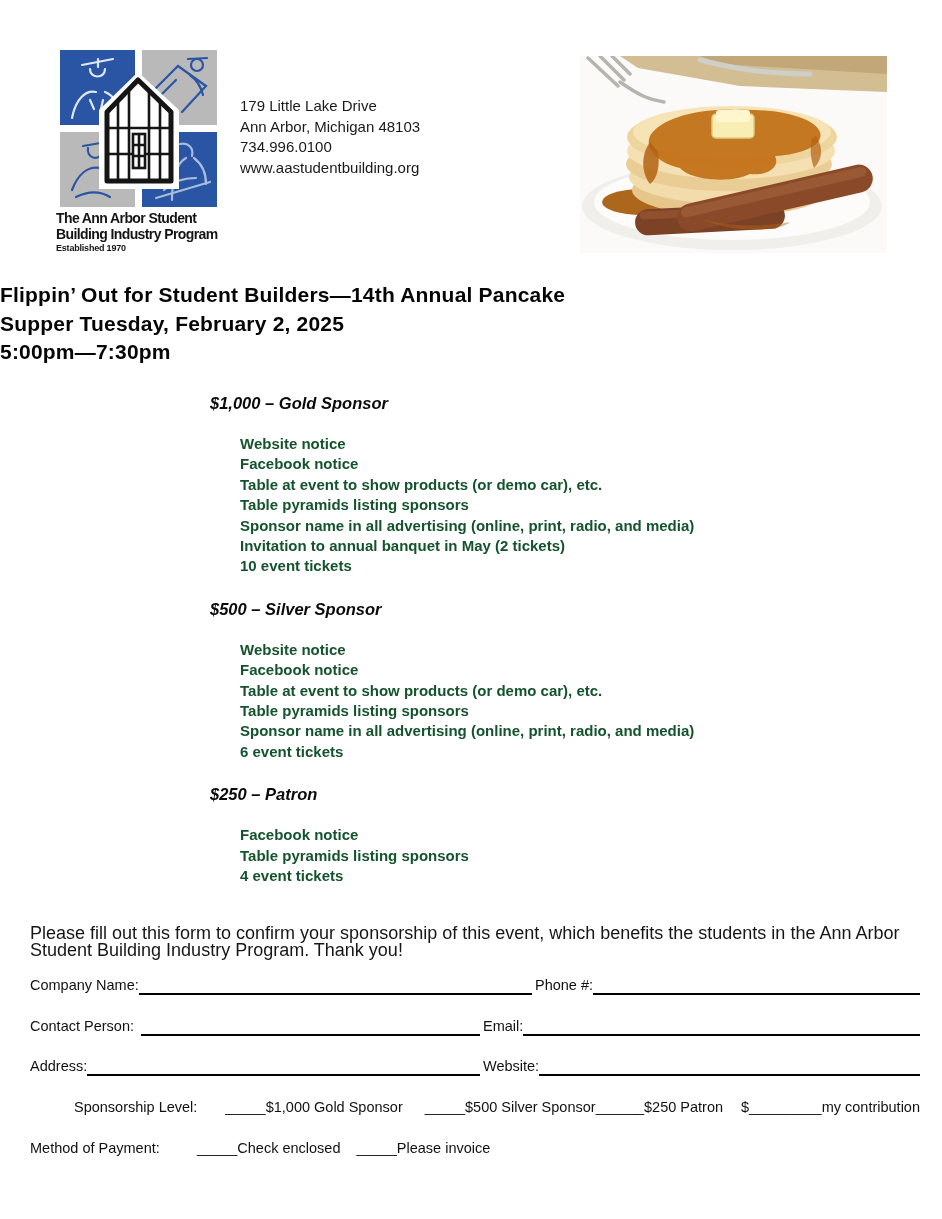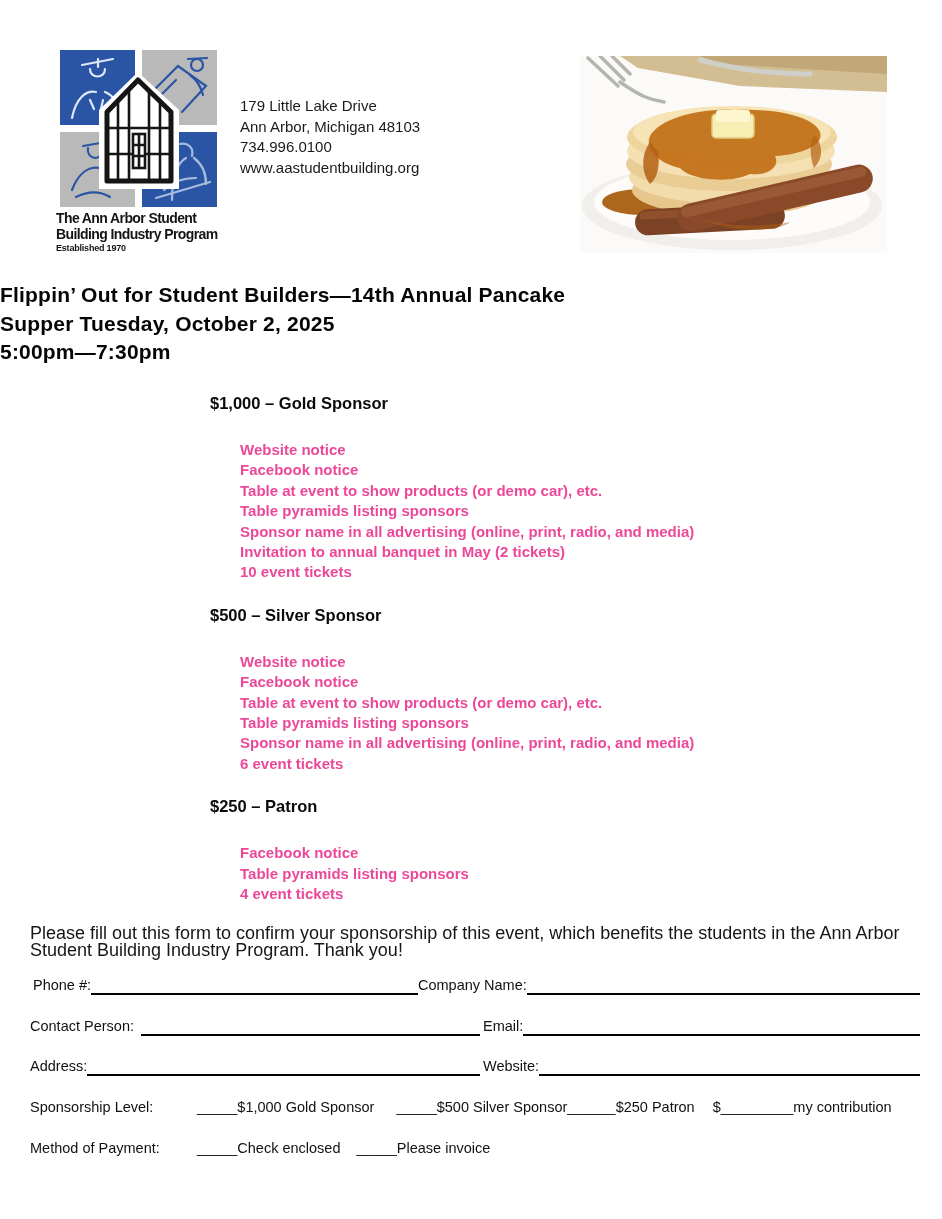--- a/index.html
+++ b/index.html
@@ -15,22 +15,22 @@
   .address-block{position:absolute;left:240px;top:96px;font-size:15px;line-height:20.5px;color:#1a1a1a;}
 
   .photo{position:absolute;left:580px;top:56px;width:307px;height:197px;}
 
   
   .title-block{position:absolute;left:0;top:281px;width:942px;text-align:left;
                font-weight:700;font-size:21px;line-height:28.5px;letter-spacing:0.2px;color:#050505;}
 
   
   .tiers{position:absolute;left:210px;top:393px;width:620px;}
-  .tier-heading{font-weight:700;font-size:16.5px;line-height:20px;color:#0a0a0a;}
-  .tier-items{margin:27px 0 22px 30px;font-size:15px;line-height:20.4px;font-weight:700;color:#ec4899;}
+  .tier-heading{font-style:italic;font-weight:700;font-size:16.5px;line-height:20px;color:#0a0a0a;}
+  .tier-items{margin:21px 0 22px 30px;font-size:15px;line-height:20.4px;font-weight:700;color:#14532d;}
   .tier{margin-bottom:0;}
 
   
   .intro{position:absolute;left:30px;top:925px;width:885px;font-size:18px;line-height:16.5px;color:#161616;}
 
   .form-row{position:absolute;left:30px;width:890px;display:flex;align-items:flex-end;
             font-size:14.5px;line-height:19px;color:#111;white-space:nowrap;}
   .pair{display:flex;align-items:flex-end;}
   .flabel{white-space:nowrap;}
   .fill-line{flex:1;border-bottom:2px solid #000;height:17px;min-width:30px;}
@@ -150,21 +150,21 @@
       <rect x="60" y="152" width="140" height="8" rx="4" fill="#94542f" opacity="0.8" transform="rotate(-3 130 163)"></rect>
       <rect x="95" y="128" width="200" height="28" rx="14" fill="#8a4a2a" transform="rotate(-13 195 142)"></rect>
       <rect x="100" y="131" width="190" height="10" rx="5" fill="#a05f3a" opacity="0.7" transform="rotate(-13 195 142)"></rect>
 
       <path d="M120,162 C140,170 180,172 210,166 C200,176 150,178 120,162 Z" fill="#b36114" opacity="0.45"></path>
     </svg>
   </div>
 
   <div class="title-block">
     <div>Flippin’ Out for Student Builders—14th Annual Pancake</div>
-    <div>Supper Tuesday, October 2, 2025</div>
+    <div>Supper Tuesday, February 2, 2025</div>
     <div>5:00pm—7:30pm</div>
   </div>
 
   <div class="tiers">
     <div class="tier">
       <div class="tier-heading">$1,000 – Gold Sponsor</div>
       <div class="tier-items">
           <div>Website notice</div>
           <div>Facebook notice</div>
           <div>Table at event to show products (or demo car), etc.</div>
@@ -191,26 +191,26 @@
           <div>Facebook notice</div>
           <div>Table pyramids listing sponsors</div>
           <div>4 event tickets</div>
         </div>
     </div>
   </div>
 
   <div class="intro">Please fill out this form to confirm your sponsorship of this event, which benefits the students in the Ann Arbor Student Building Industry Program. Thank you!</div>
 
   <div class="form-row" style="top:976px;">
+    <div class="pair" style="width:502px;">
+      <span class="flabel">Company Name:</span>
+      <span class="fill-line"></span>
+    </div>
     <div class="pair grow">
       <span class="flabel">Phone #:</span>
-      <span class="fill-line"></span>
-    </div>
-    <div class="pair" style="width:502px;">
-      <span class="flabel">Company Name:</span>
       <span class="fill-line"></span>
     </div>
   </div>
 
   <div class="form-row" style="top:1017px;">
     <div class="pair" style="width:450px;gap:7px;">
       <span class="flabel">Contact Person:</span>
       <span class="fill-line"></span>
     </div>
     <div class="pair grow">
@@ -224,21 +224,21 @@
       <span class="flabel">Address:</span>
       <span class="fill-line"></span>
     </div>
     <div class="pair grow">
       <span class="flabel">Website:</span>
       <span class="fill-line"></span>
     </div>
   </div>
 
   <div class="form-row" style="top:1098px;">
-    <span class="flabel" style="width:167px;">Sponsorship Level:</span>
+    <span class="flabel" style="width:167px;margin-left:44px;">Sponsorship Level:</span>
     <span class="opt">_____$1,000 Gold Sponsor</span>
     <span class="opt" style="margin-left:22px;">_____$500 Silver Sponsor</span>
     <span class="opt">______$250 Patron</span>
     <span class="opt" style="margin-left:18px;">$_________my contribution</span>
   </div>
 
   <div class="form-row" style="top:1139px;">
     <span class="flabel" style="width:167px;">Method of Payment:</span>
     <span class="opt">_____Check enclosed</span>
     <span class="opt" style="margin-left:16px;">_____Please invoice</span>

